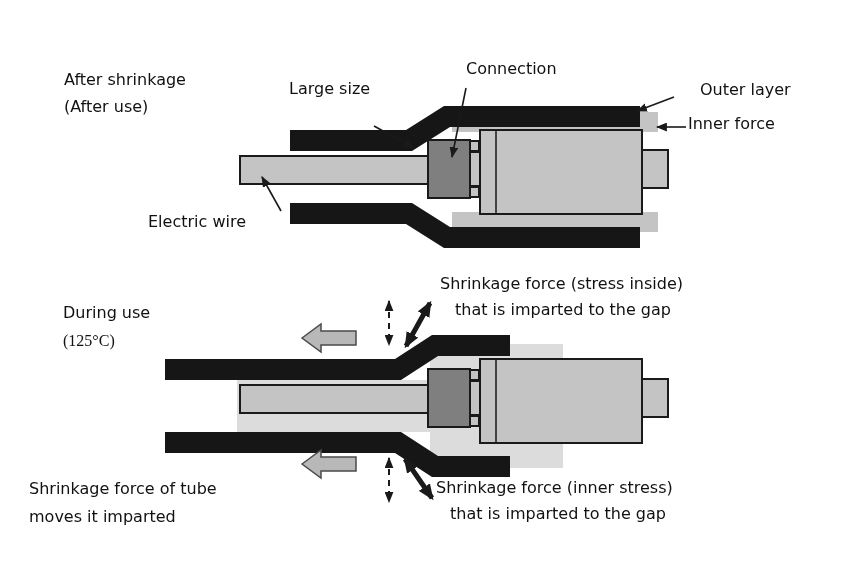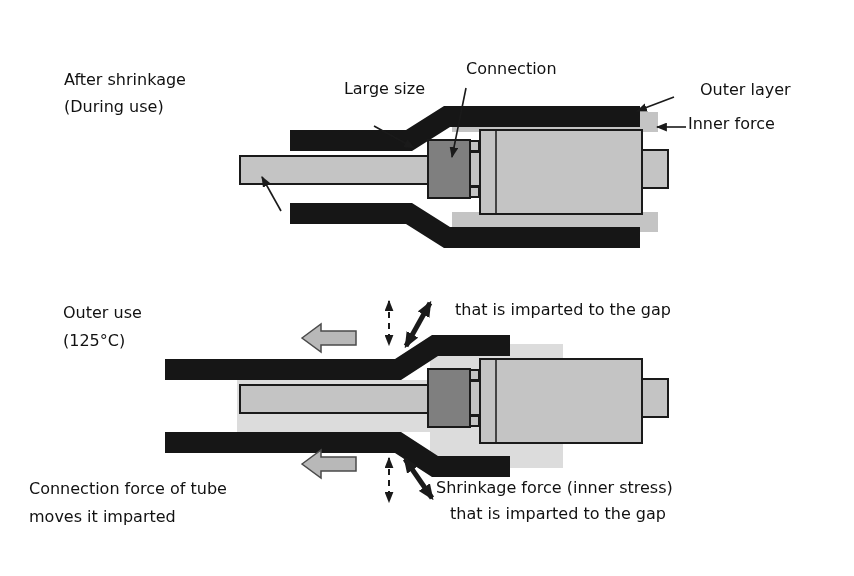--- a/index.html
+++ b/index.html
@@ -12,21 +12,21 @@
     overflow:hidden;
   }
   .canvas svg{position:absolute;left:0;top:0;}
   .label{
     position:absolute;
     font-size:16px;
     line-height:1.3;
     white-space:nowrap;
     color:#111111;
   }
-  .label.center{text-align:right;}
+  .label.center{text-align:left;}
 </style>
 </head>
 <body>
 
 <div class="canvas">
 
   <svg width="854" height="576" viewBox="0 0 854 576">
     <defs>
       <marker id="mA" viewBox="0 0 10 8" refX="9" refY="4" markerWidth="11" markerHeight="9" orient="auto-start-reverse" markerUnits="userSpaceOnUse">
         <path d="M0,0 L10,4 L0,8 Z" fill="#1a1a1a"></path>
@@ -84,34 +84,36 @@
 
       <line x1="389" y1="301" x2="389" y2="345" stroke="#1a1a1a" stroke-width="2" stroke-dasharray="6 5" marker-start="url(#mA)" marker-end="url(#mA)"></line>
       <line x1="389" y1="458" x2="389" y2="502" stroke="#1a1a1a" stroke-width="2" stroke-dasharray="6 5" marker-start="url(#mA)" marker-end="url(#mA)"></line>
 
       <line x1="430" y1="303" x2="406" y2="346" stroke="#1a1a1a" stroke-width="5" marker-start="url(#mB)" marker-end="url(#mB)"></line>
       <line x1="432" y1="498" x2="405" y2="459" stroke="#1a1a1a" stroke-width="5" marker-start="url(#mB)" marker-end="url(#mB)"></line>
     </g>
   </svg>
 
   <div class="label" style="left:64px;top:70px;">After shrinkage</div>
-  <div class="label" style="left:64px;top:97px;">(During use)</div>
+  <div class="label" style="left:64px;top:97px;">(After use)</div>
 
   <div class="label center" style="left:289px;top:79px;width:136px;">
     <div>Large size</div>
   </div>
 
   <div class="label" style="left:450px;top:59px;margin-left:16px;">Connection</div>
   <div class="label" style="left:700px;top:80px;">Outer layer</div>
   <div class="label" style="left:688px;top:114px;">Inner force</div>
+  <div class="label" style="left:148px;top:212px;">Electric wire</div>
 
-  <div class="label" style="left:63px;top:303px;">Outer use</div>
-  <div class="label" style="left:63px;top:331px;">(125°C)</div>
+  <div class="label" style="left:63px;top:303px;">During use</div>
+  <div class="label" style="left:63px;top:331px;font-family:Liberation Serif, serif;">(125°C)</div>
 
+  <div class="label" style="left:440px;top:274px;">Shrinkage force (stress inside)</div>
   <div class="label" style="left:455px;top:300px;">that is imparted to the gap</div>
 
   <div class="label" style="left:436px;top:478px;text-align:center;">Shrinkage force (inner stress)</div>
   <div class="label" style="left:450px;top:504px;">that is imparted to the gap</div>
 
-  <div class="label" style="left:29px;top:479px;">Connection force of tube</div>
+  <div class="label" style="left:29px;top:479px;">Shrinkage force of tube</div>
   <div class="label" style="left:29px;top:507px;">moves it imparted</div>
 
 </div>
 
 </body></html>

